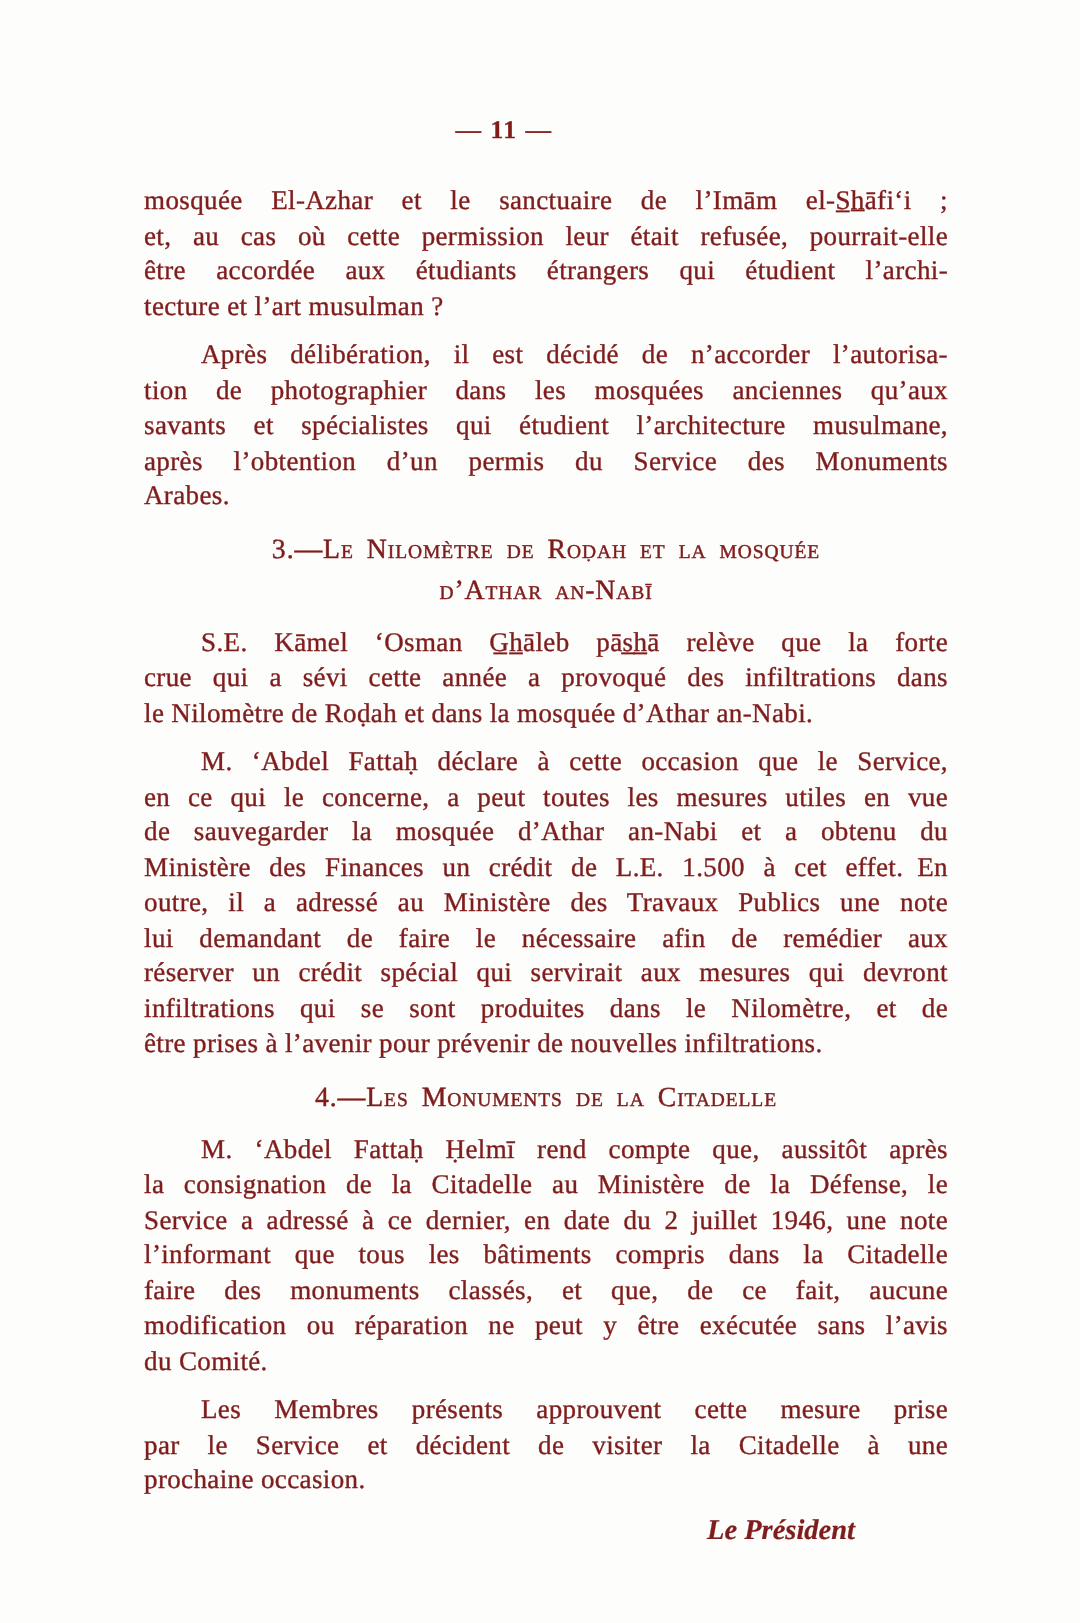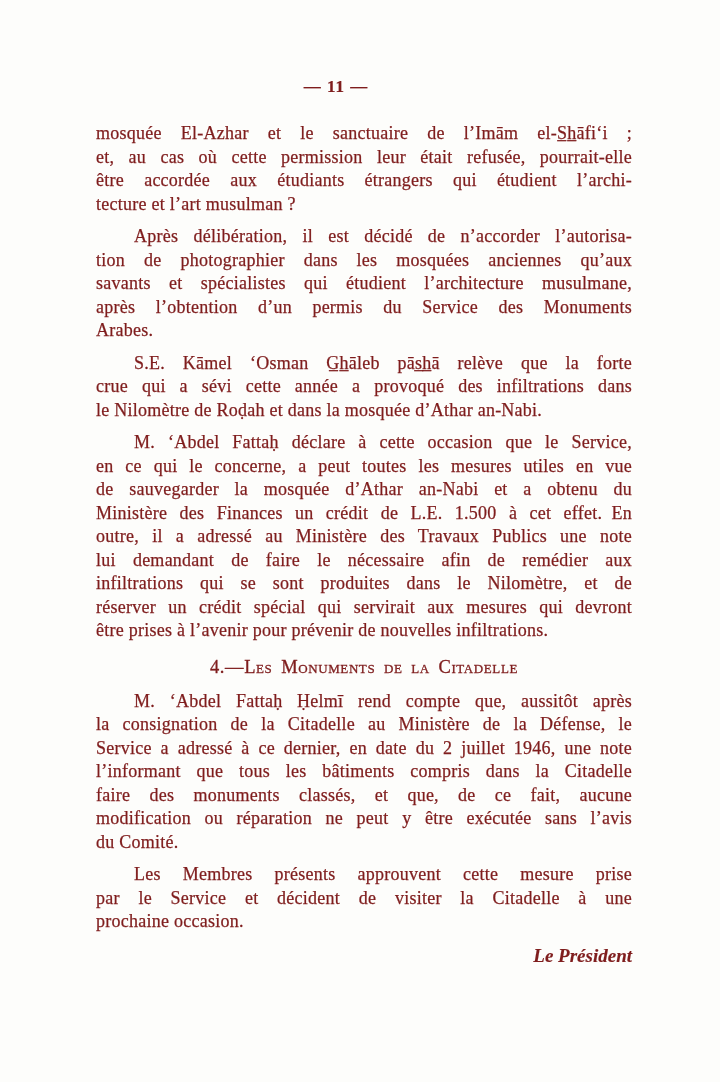--- a/index.html
+++ b/index.html
@@ -49,20 +49,21 @@
     font-variant: small-caps;
     font-size: 18.5px;
     line-height: 27px;
     letter-spacing: 0.6px;
     word-spacing: 3.5px;
     -webkit-text-stroke: 0.3px currentColor;
   }
   .signature {
     margin-top: 8px;
     margin-left: auto;
+    margin-right: 62px;
     width: fit-content;
     text-align: center;
   }
   .sigline {
     font-style: italic;
     font-weight: bold;
     font-size: 19px;
     line-height: 27px;
     -webkit-text-stroke: 0.15px currentColor;
   }
@@ -83,36 +84,40 @@
     </div>
 
     <div class="para">
       <div class="line indent">Après délibération, il est décidé de n’accorder l’autorisa-</div>
       <div class="line">tion de photographier dans les mosquées anciennes qu’aux</div>
       <div class="line">savants et spécialistes qui étudient l’architecture musulmane,</div>
       <div class="line">après l’obtention d’un permis du Service des Monuments</div>
       <div class="line last">Arabes.</div>
     </div>
 
+    <div class="heading">
+      <div class="hline">3.—Le Nilomètre de Roḍah et la mosquée</div>
+      <div class="hline">d’Athar an-Nabī</div>
+    </div>
 
     <div class="para">
       <div class="line indent">S.E. Kāmel ‘Osman G̲h̲āleb pās̲h̲ā relève que la forte</div>
       <div class="line">crue qui a sévi cette année a provoqué des infiltrations dans</div>
       <div class="line last">le Nilomètre de Roḍah et dans la mosquée d’Athar an-Nabi.</div>
     </div>
 
     <div class="para">
       <div class="line indent">M. ‘Abdel Fattaḥ déclare à cette occasion que le Service,</div>
       <div class="line">en ce qui le concerne, a peut toutes les mesures utiles en vue</div>
       <div class="line">de sauvegarder la mosquée d’Athar an-Nabi et a obtenu du</div>
       <div class="line">Ministère des Finances un crédit de L.E. 1.500 à cet effet. En</div>
       <div class="line">outre, il a adressé au Ministère des Travaux Publics une note</div>
       <div class="line">lui demandant de faire le nécessaire afin de remédier aux</div>
+      <div class="line">réserver un crédit spécial qui servirait aux mesures qui devront</div>
       <div class="line">infiltrations qui se sont produites dans le Nilomètre, et de</div>
-      <div class="line">réserver un crédit spécial qui servirait aux mesures qui devront</div>
       <div class="line last">être prises à l’avenir pour prévenir de nouvelles infiltrations.</div>
     </div>
 
     <div class="heading">
       <div class="hline">4.—Les Monuments de la Citadelle</div>
     </div>
 
     <div class="para">
       <div class="line indent">M. ‘Abdel Fattaḥ Ḥelmī rend compte que, aussitôt après</div>
       <div class="line">la consignation de la Citadelle au Ministère de la Défense, le</div>

